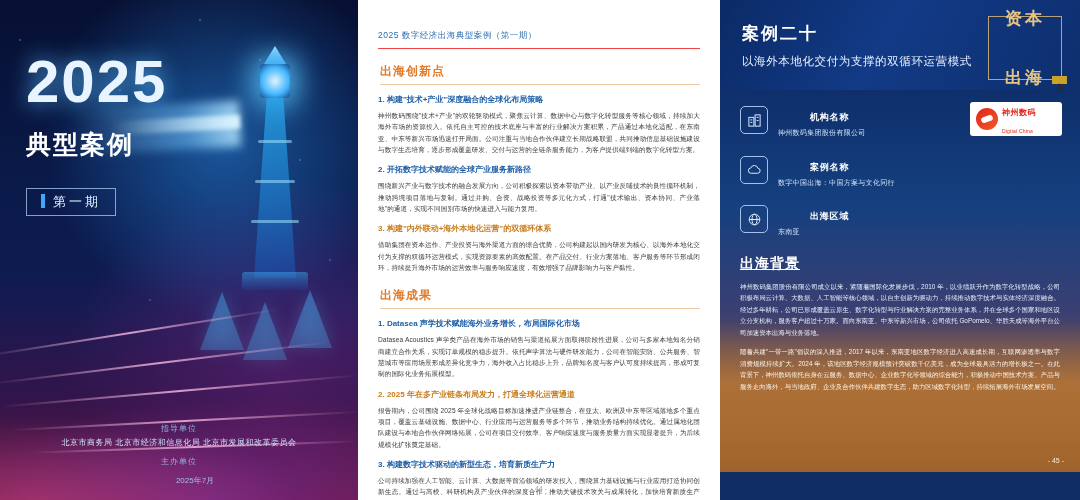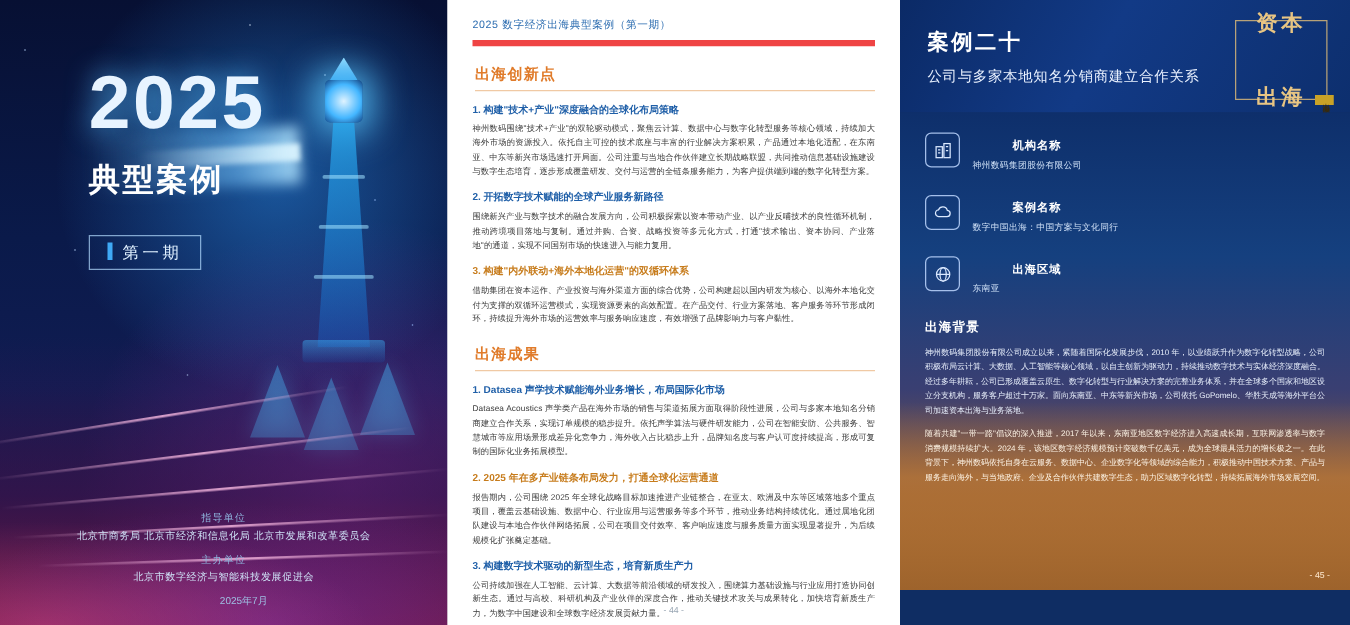--- a/index.html
+++ b/index.html
@@ -81,21 +81,21 @@
     background:
       radial-gradient(120% 60% at 10% 100%, rgba(255,90,160,.35), transparent 60%),
       radial-gradient(120% 70% at 60% 100%, rgba(120,60,220,.35), transparent 60%),
       linear-gradient(180deg,rgba(10,20,70,0) 0%,rgba(60,20,80,.55) 55%,rgba(120,25,70,.75) 100%);
   }
   .streak{
     position:absolute;height:2px;border-radius:2px;
     background:linear-gradient(90deg,rgba(255,255,255,0),rgba(255,190,230,.8),rgba(255,255,255,0));
     filter:blur(.6px);
   }
-  .cover-txt{position:absolute;left:26px;top:52px;z-index:5;margin-left:45px;}
+  .cover-txt{position:absolute;left:26px;top:52px;z-index:5;}
   .year{
     font-size:60px;font-weight:bold;color:#e8f4ff;letter-spacing:2px;line-height:1;
     text-shadow:0 0 22px rgba(90,190,255,.9);
   }
   .ctitle{margin-top:14px;font-size:25px;font-weight:bold;color:#ffffff;letter-spacing:2px;line-height:1.45;}
   .issue{
     margin-top:26px;display:inline-block;padding:4px 14px;border:1px solid rgba(180,220,255,.7);
     color:#dff0ff;font-size:13px;letter-spacing:3px;
   }
   .issue-bar{display:inline-block;width:4px;height:14px;background:#3fa9f5;margin-right:8px;vertical-align:-2px;}
@@ -103,21 +103,21 @@
   .cover-foot .lab{font-size:8px;color:#8fb4dd;letter-spacing:1px;margin-bottom:3px;}
   .cover-foot .org{font-size:8px;color:#cfe2f7;letter-spacing:.5px;margin-bottom:8px;}
   .cover-foot .date{font-size:8px;color:#9fc0e4;margin-top:8px;padding-left:32px;}
 
   
   .mid{
     position:relative;width:362px;height:500px;flex:0 0 362px;background:#ffffff;
     padding:14px 20px 0 20px;box-sizing:border-box;
   }
   .mid .runhead{
-    font-size:8.5px;color:#2b6cb0;border-bottom:5px solid #ef4444;padding-bottom:6px;letter-spacing:.5px;
+    font-size:8.5px;color:#2b6cb0;border-bottom:1px solid #ef4444;padding-bottom:6px;letter-spacing:.5px;margin-top:16px;
   }
   .sec-h{
     margin-top:14px;color:#e07b2a;font-size:12px;font-weight:bold;letter-spacing:1px;
     position:relative;padding-left:2px;
   }
   .sec-h::after{content:"";display:block;width:100%;height:1px;background:#f0c9a4;margin-top:4px;}
   .sub-h{margin-top:9px;font-size:8px;font-weight:bold;color:#1f5fa8;line-height:1.5;}
   .sub-h.amber{color:#c77c1c;}
   .para{margin-top:4px;font-size:6.6px;color:#3a3a3a;line-height:1.72;text-align:justify;letter-spacing:.1px;}
   .mid .pgno{position:absolute;left:0;right:0;bottom:8px;text-align:center;font-size:7px;color:#9aa7b4;}
@@ -161,21 +161,21 @@
   .logo-tx .cn{font-size:8px;color:#e2231a;font-weight:bold;letter-spacing:.5px;}
   .logo-tx .en{font-size:5px;color:#e2231a;letter-spacing:.2px;}
   .info-row{display:flex;align-items:flex-start;gap:10px;margin-bottom:17px;position:relative;z-index:2;}
   .ico{
     width:26px;height:26px;flex:0 0 26px;border:1px solid rgba(190,215,255,.85);border-radius:5px;
     display:flex;align-items:center;justify-content:center;
   }
   .ico svg{width:15px;height:15px;}
   .info-k{font-size:9px;font-weight:bold;color:#ffffff;letter-spacing:.8px;padding-left:32px;}
   .info-v{margin-top:4px;font-size:7px;color:#cfe0f7;letter-spacing:.3px;line-height:1.5;}
-  .bg-h{margin-top:4px;font-size:10px;font-weight:bold;color:#fff;letter-spacing:1px;position:relative;z-index:2;}
+  .bg-h{margin-top:4px;font-size:14px;font-weight:bold;color:#fff;letter-spacing:1px;position:relative;z-index:2;text-decoration:underline;}
   .bg-p{margin-top:8px;font-size:6.4px;line-height:1.8;color:#e7eefb;text-align:justify;position:relative;z-index:2;}
   .bg-p.dark{color:#fdf3e4;}
   .r-pg{position:absolute;right:16px;bottom:8px;font-size:7px;color:#ffe9cf;z-index:3;}
 </style>
 </head>
 <body>
 
 <div class="page">
 
   <section class="cover">
@@ -218,21 +218,20 @@
       </div>
       <div class="issue">
         <span class="issue-bar"></span><span>第一期</span>
       </div>
     </div>
 
     <div class="cover-foot">
       <div class="lab">指导单位</div>
       <div class="org">北京市商务局 北京市经济和信息化局  北京市发展和改革委员会</div>
       <div class="lab">主办单位</div>
-      <div class="org">北京市数字经济与智能科技发展促进会</div>
       <div class="date">2025年7月</div>
     </div>
   </section>
 
   <section class="mid">
     <div class="runhead">2025 数字经济出海典型案例（第一期）</div>
 
     <div class="sec-h">出海创新点</div>
 
     <div>
@@ -262,29 +261,36 @@
       <div class="sub-h">3. 构建数字技术驱动的新型生态，培育新质生产力</div>
       <div class="para">公司持续加强在人工智能、云计算、大数据等前沿领域的研发投入，围绕算力基础设施与行业应用打造协同创新生态。通过与高校、科研机构及产业伙伴的深度合作，推动关键技术攻关与成果转化，加快培育新质生产力，为数字中国建设和全球数字经济发展贡献力量。</div>
     </div>
 
     <div class="pgno">- 44 -</div>
   </section>
 
   <section class="right">
     <div class="r-top">
       <div class="case-no">案例二十</div>
-      <div class="case-ti">公司与多家本地知名分销商建立合作关系</div>
+      <div class="case-ti">以海外本地化交付为支撑的双循环运营模式</div>
       <div class="stamp">
         <b>资本</b>
         <b>出海</b>
         <span class="sealbox">出海案例</span>
       </div>
     </div>
 
     <div class="r-body">
+      <div class="logo-badge">
+        <span class="logo-mark"></span>
+        <span class="logo-tx">
+          <span class="cn">神州数码</span><br>
+          <span class="en">Digital China</span>
+        </span>
+      </div>
 
       <div class="info-row">
         <span class="ico">
           <svg viewBox="0 0 24 24" fill="none" stroke="#dbe9ff" stroke-width="1.6">
             <rect x="3" y="7" width="8" height="14"></rect>
               <rect x="13" y="3" width="8" height="18"></rect>
             <line x1="5.5" y1="11" x2="8.5" y2="11"></line>
               <line x1="5.5" y1="15" x2="8.5" y2="15"></line>
             <line x1="15.5" y1="7" x2="18.5" y2="7"></line>
               <line x1="15.5" y1="12" x2="18.5" y2="12"></line>

